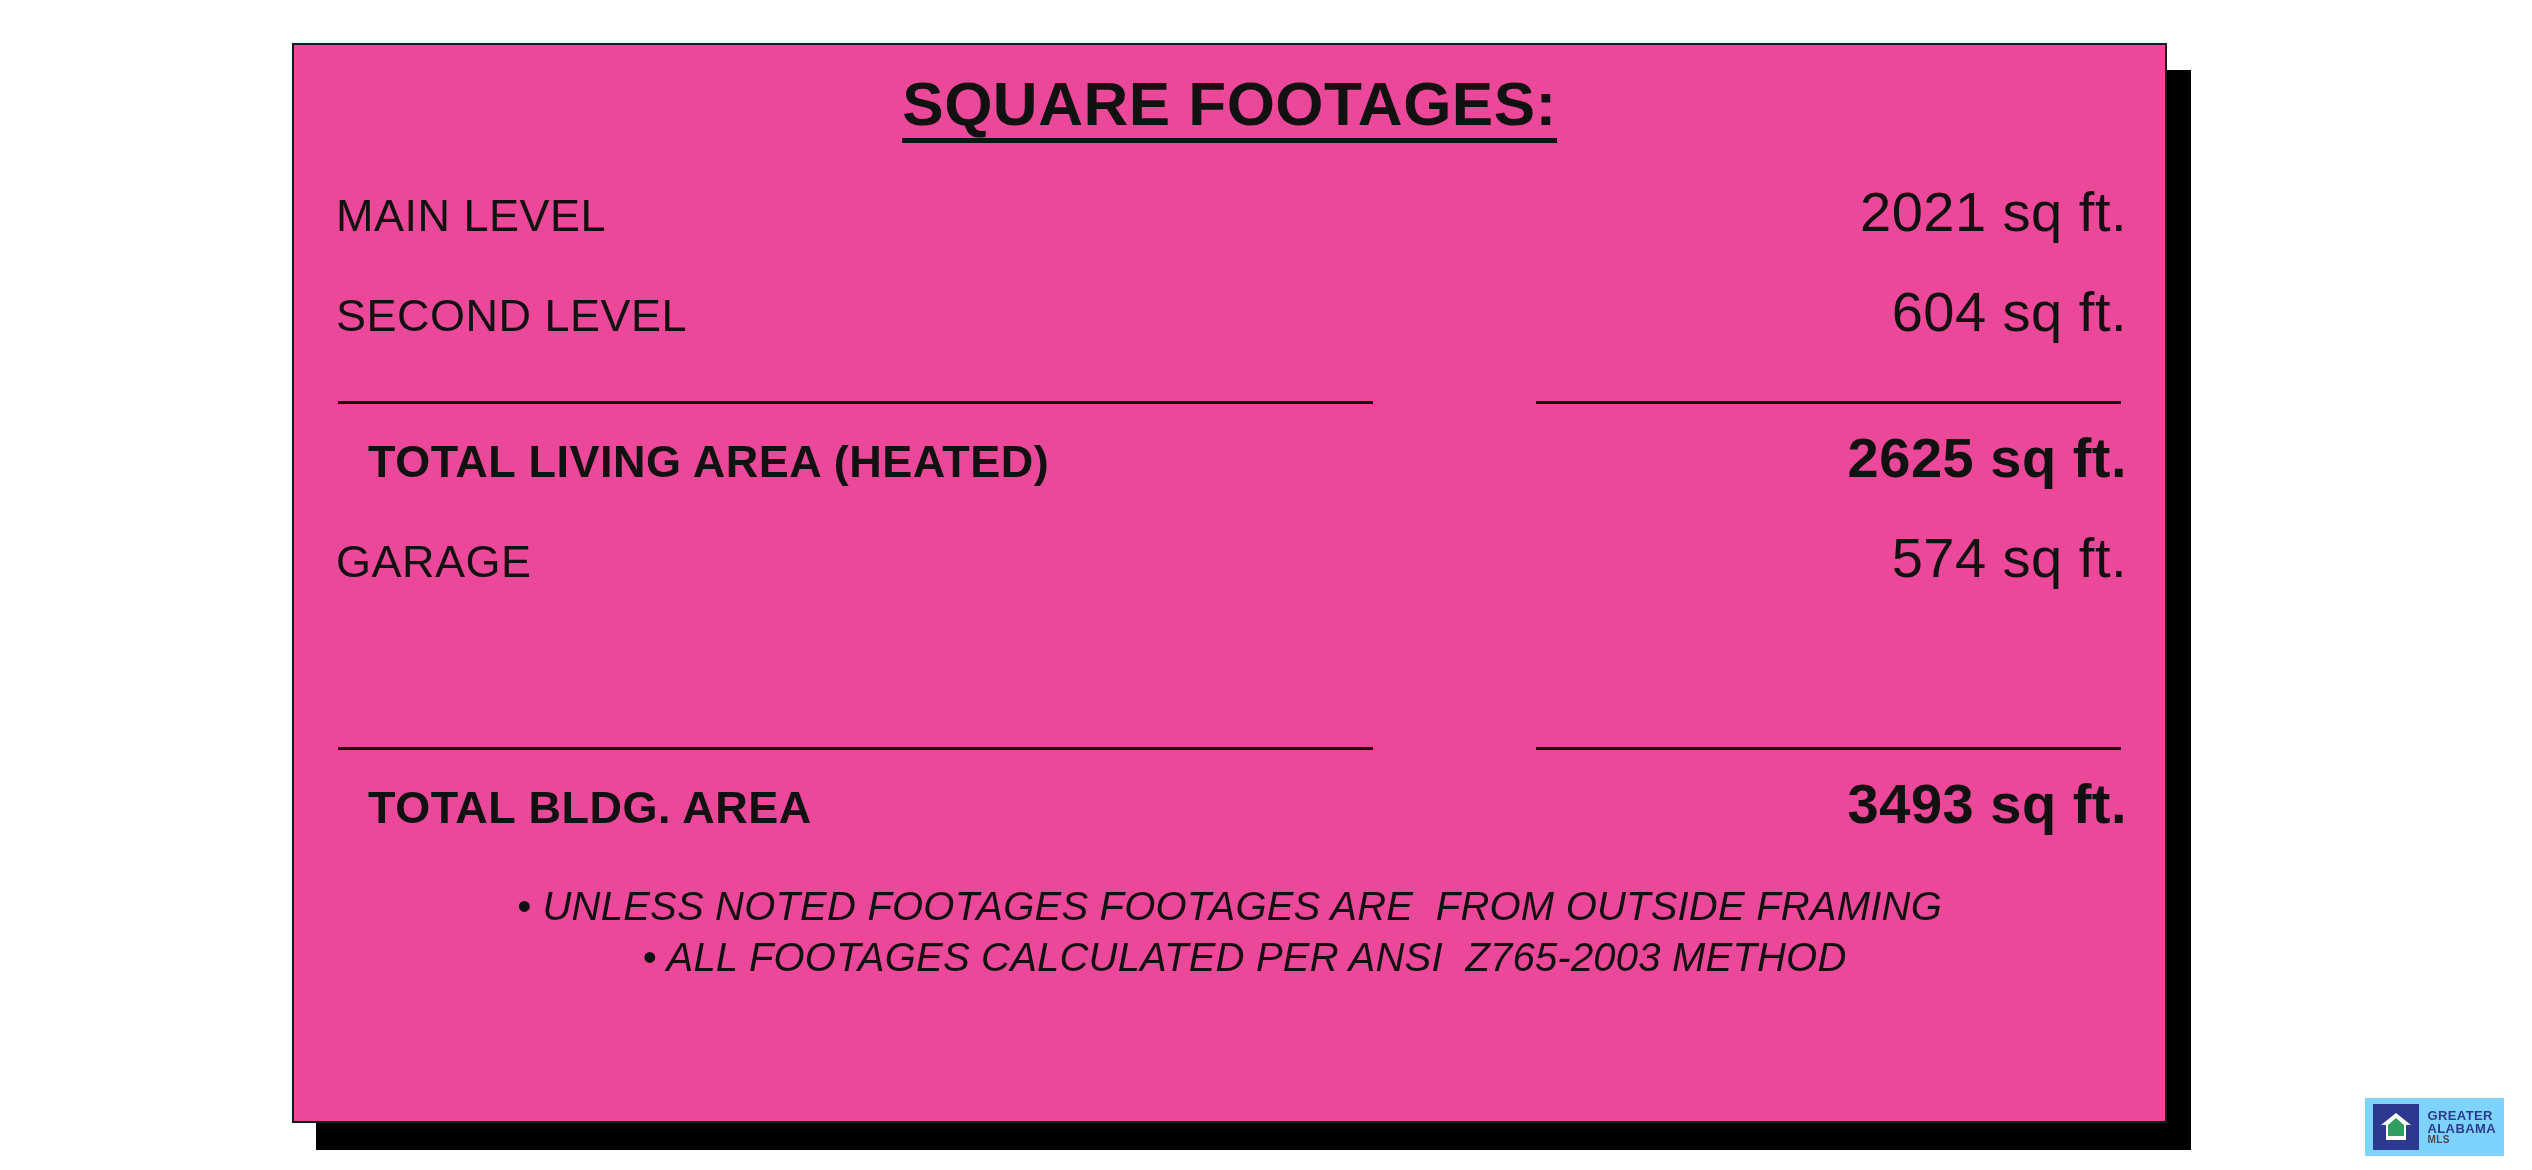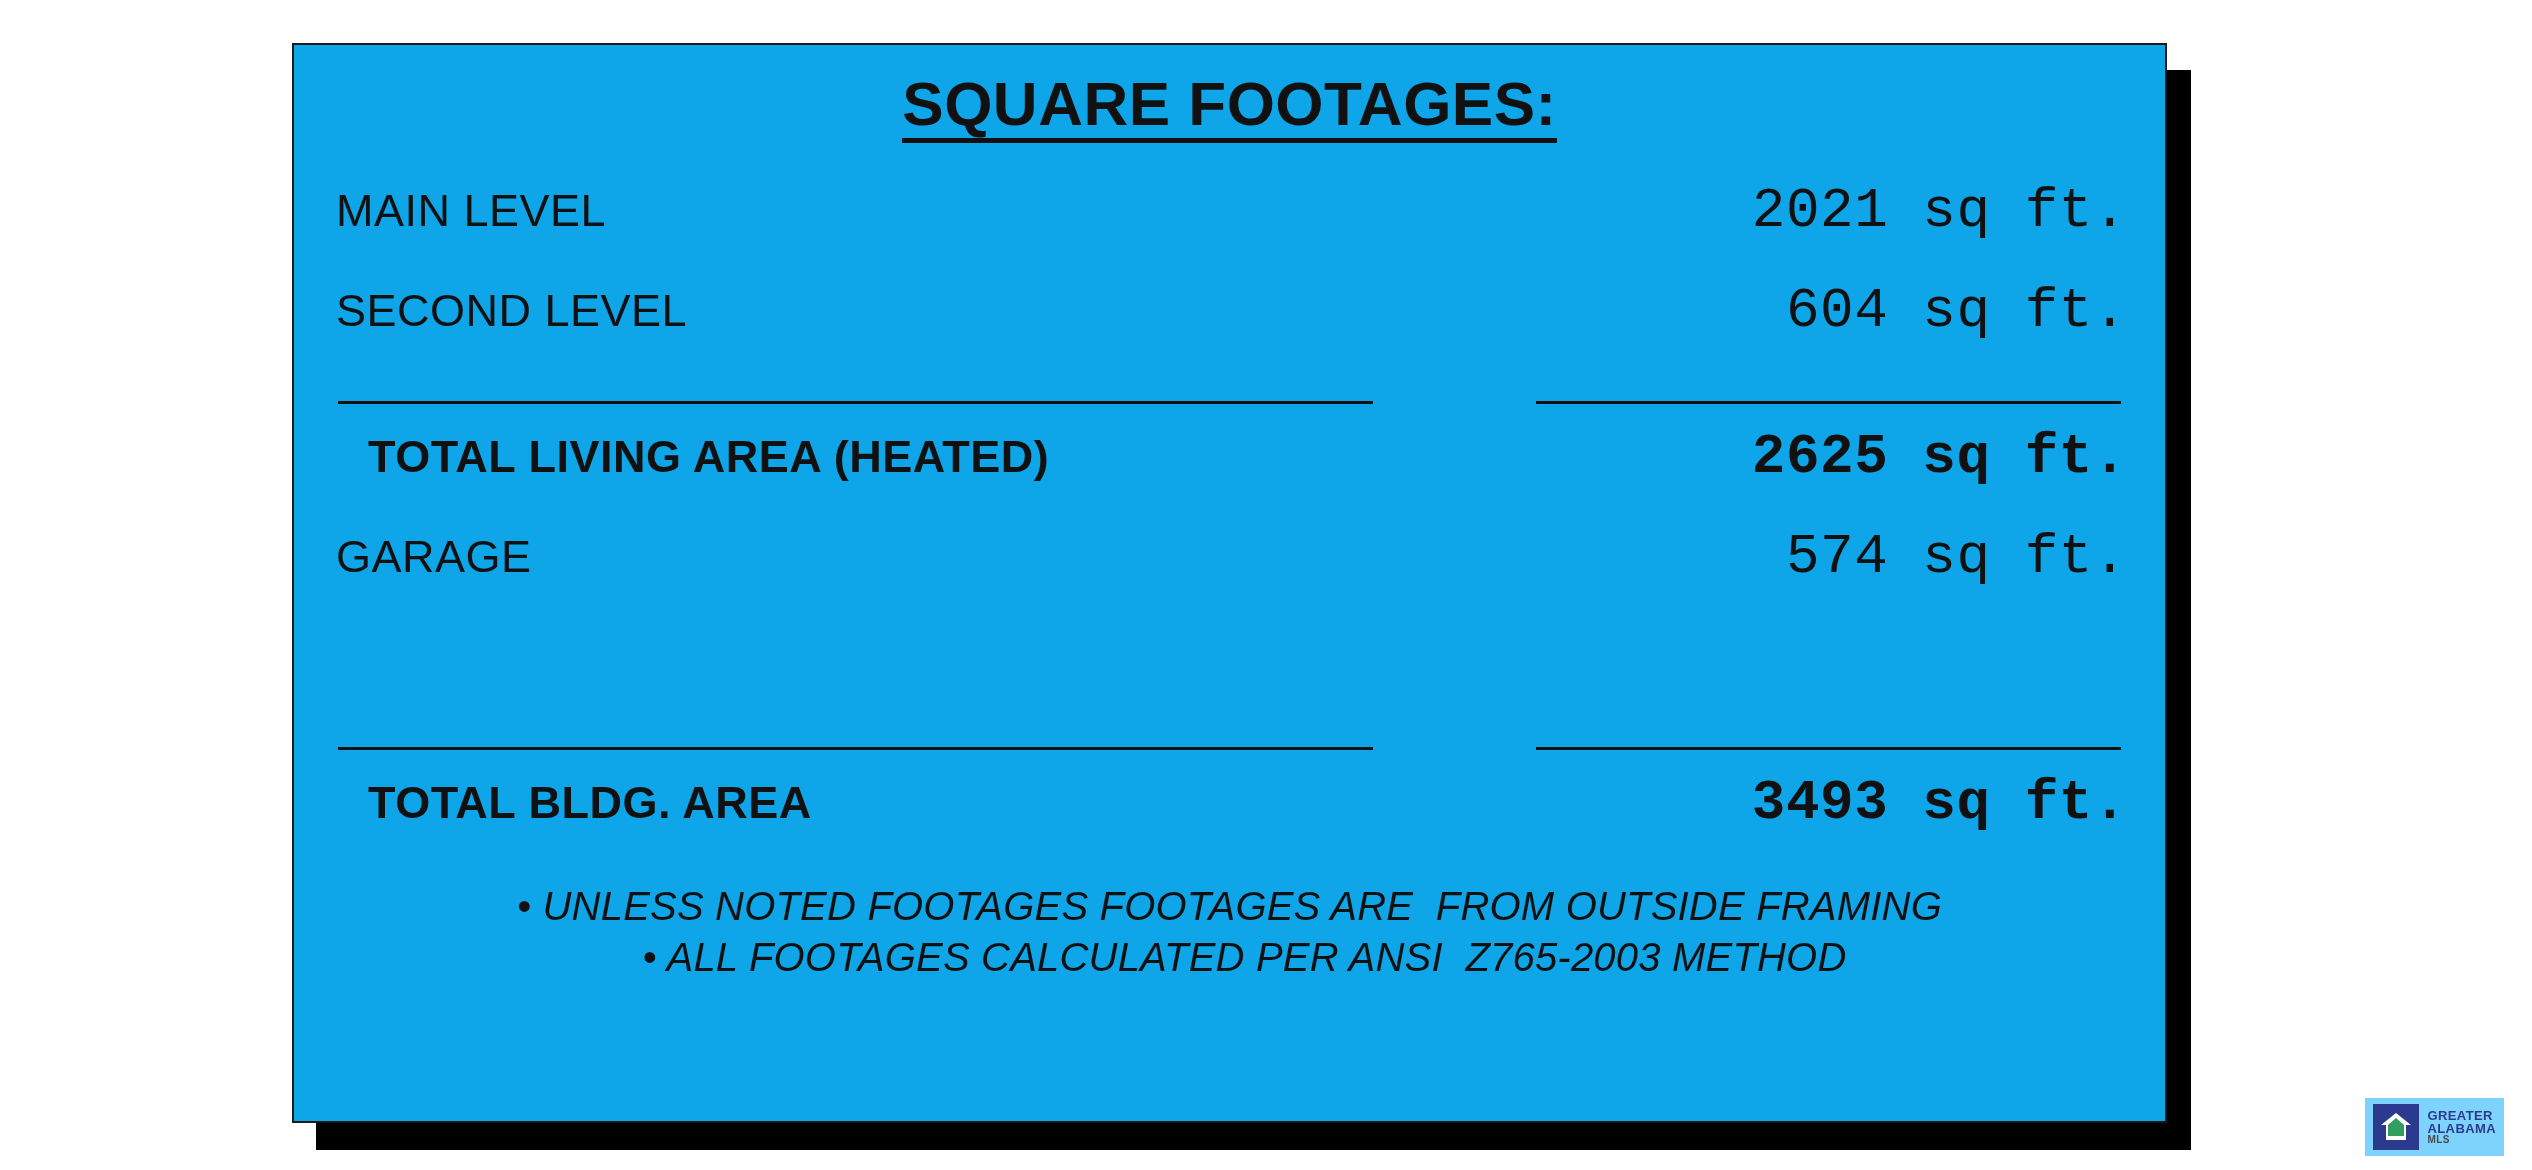--- a/index.html
+++ b/index.html
@@ -26,21 +26,21 @@
     height: 1080px;
     background: #000000;
   }
 
   .card {
     position: absolute;
     left: 292px;
     top: 43px;
     width: 1875px;
     height: 1080px;
-    background: #0ea5e9;
+    background: #ec4899;
     border: 2px solid #1a1a1a;
     padding: 0;
   }
 
   .title-wrap {
     text-align: center;
     margin-top: 26px;
   }
   .title {
     display: inline-block;
@@ -71,21 +71,20 @@
     letter-spacing: 0.5px;
     white-space: nowrap;
   }
   .row .value {
     font-size: 56px;
     color: #111111;
     font-weight: 400;
     letter-spacing: 0.5px;
     white-space: nowrap;
     text-align: left;
-    font-family: Liberation Mono, monospace;
   }
   .row.bold .label, .row.bold .value {
     font-weight: 700;
     margin-left: 32px;
   }
 
   
   .rule {
     display: flex;
     justify-content: space-between;

